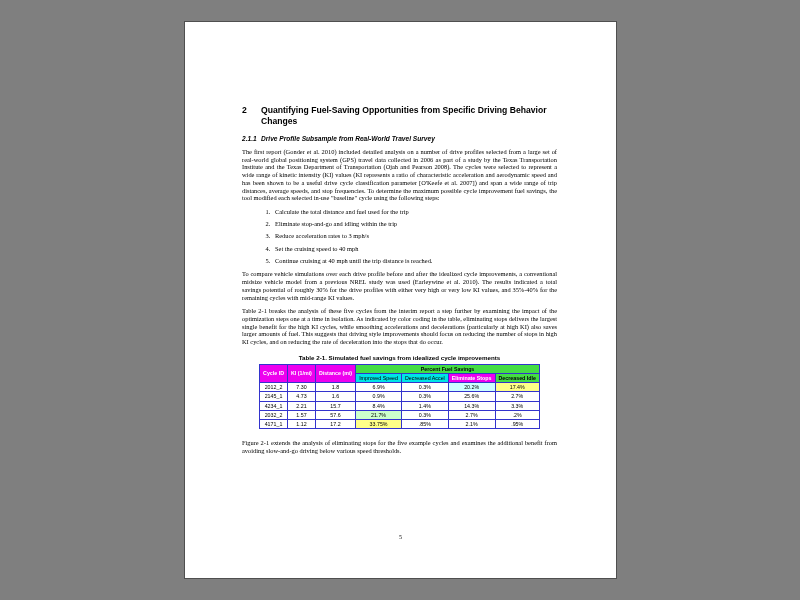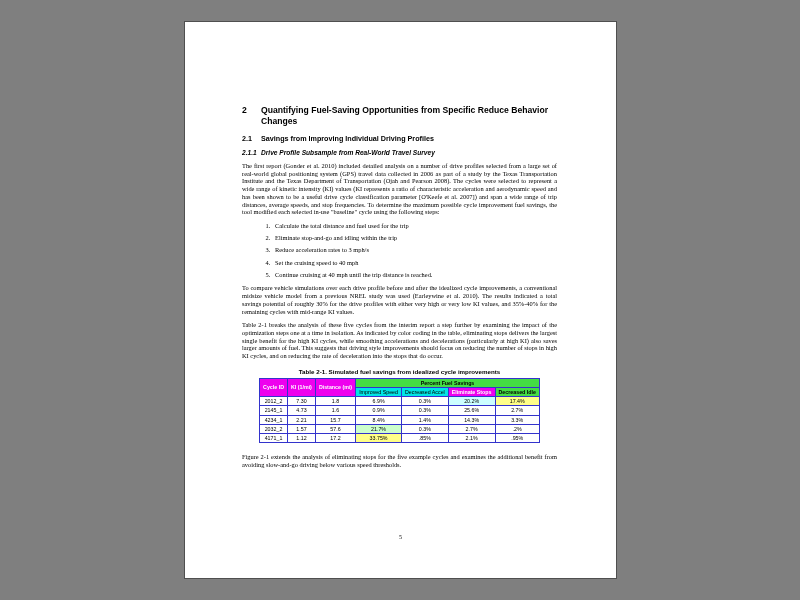--- a/index.html
+++ b/index.html
@@ -35,27 +35,23 @@
 </style>
 </head>
 <body>
 
 <div class="canvas">
   <div class="page">
     <div class="content">
 
       <div class="doc-title">
         <span class="num">2</span>
-        <span>Quantifying Fuel-Saving Opportunities from Specific Reduce Behavior Changes</span>
+        <span>Quantifying Fuel-Saving Opportunities from Specific Driving Behavior Changes</span>
       </div>
 
-      <div class="sec-head">
-        <span class="num">2.1</span>
-        <span>Savings from Improving Individual Driving Profiles</span>
-      </div>
 
       <div class="subsec-head">
         <span class="num">2.1.1</span>
         <span>Drive Profile Subsample from Real-World Travel Survey</span>
       </div>
 
       <p class="body">The first report (Gonder et al. 2010) included detailed analysis on a number of drive profiles selected from a large set of real-world global positioning system (GPS) travel data collected in 2006 as part of a study by the Texas Transportation Institute and the Texas Department of Transportation (Ojah and Pearson 2008). The cycles were selected to represent a wide range of kinetic intensity (KI) values (KI represents a ratio of characteristic acceleration and aerodynamic speed and has been shown to be a useful drive cycle classification parameter [O'Keefe et al. 2007]) and span a wide range of trip distances, average speeds, and stop frequencies. To determine the maximum possible cycle improvement fuel savings, the tool modified each selected in-use "baseline" cycle using the following steps:</p>
 
       <ol class="steps">
         <li>Calculate the total distance and fuel used for the trip</li>

